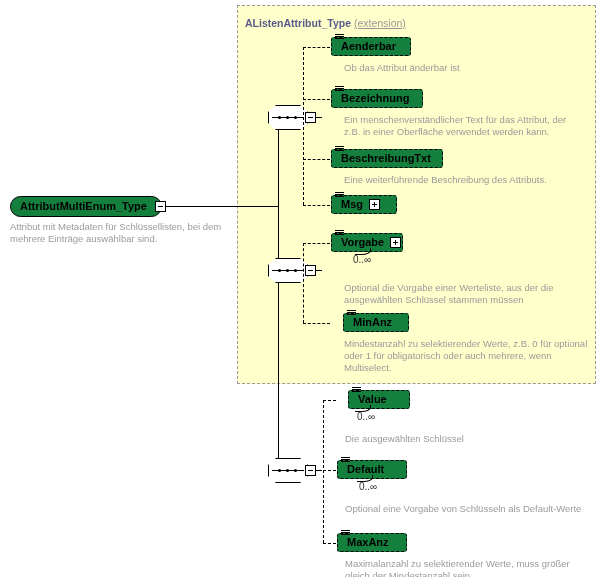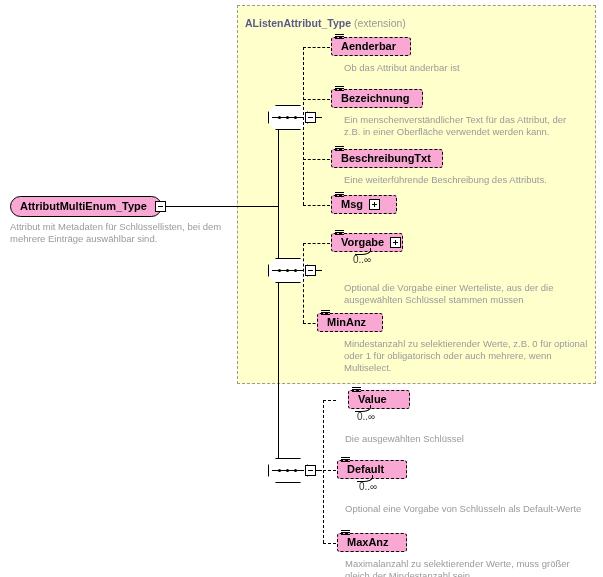--- a/index.html
+++ b/index.html
@@ -27,39 +27,40 @@
     position: absolute;
     left: 245px; top: 17px;
     font-size: 10.5px;
     font-weight: bold;
     color: #5a5a8a;
     white-space: nowrap;
   }
   #ext-title .paren {
     font-weight: normal;
     color: #999999;
+    text-decoration: underline;
   }
 
   
   .vline { position: absolute; width: 1px; background: #000; }
   .hline { position: absolute; height: 1px; background: #000; }
   .vdash {
     position: absolute; width: 0;
     border-left: 1px dashed #000;
   }
   .hdash {
     position: absolute; height: 0;
     border-top: 1px dashed #000;
   }
 
   
   .node {
     position: absolute;
     height: 21px;
-    background: #f9a8d4;
+    background: #15803d;
     display: flex;
     align-items: center;
     padding: 0 7px 0 9px;
     white-space: nowrap;
   }
   .node .lbl {
     font-size: 11px;
     font-weight: bold;
     color: #000;
     letter-spacing: 0px;
@@ -321,21 +322,21 @@
       <i></i>
     </span>
   <span class="lbl">Vorgabe</span>
   <span class="inlinebox plus"></span>
 </div>
 <div class="arc" style="left:355px; top:248px;"></div>
 <div class="card" style="left:353px; top:254px;">0..∞</div>
 <div class="doc" style="left:344px; top:268px; width:232px;margin-top:14px;">Optional die Vorgabe einer Werteliste, aus der die ausgewählten Schlüssel stammen müssen</div>
 
 <div class="nodeshadow" style="left:334px; top:316px; width:66px; height:19px;"></div>
-<div class="node dashed" style="left:317px; top:313px; width:66px; height:19px;">
+<div class="node dashed" style="left:343px; top:313px; width:66px; height:19px;">
   <span class="stackicon">
       <i></i>
       <i></i>
       <i></i>
     </span>
   <span class="lbl">MinAnz</span>
 </div>
 <div class="doc" style="left:344px; top:338px; width:246px;">Mindestanzahl zu selektierender Werte, z.B. 0 für optional oder 1 für obligatorisch oder auch mehrere, wenn Multiselect.</div>
 
 <div class="seq" style="left:268px; top:458px;">

